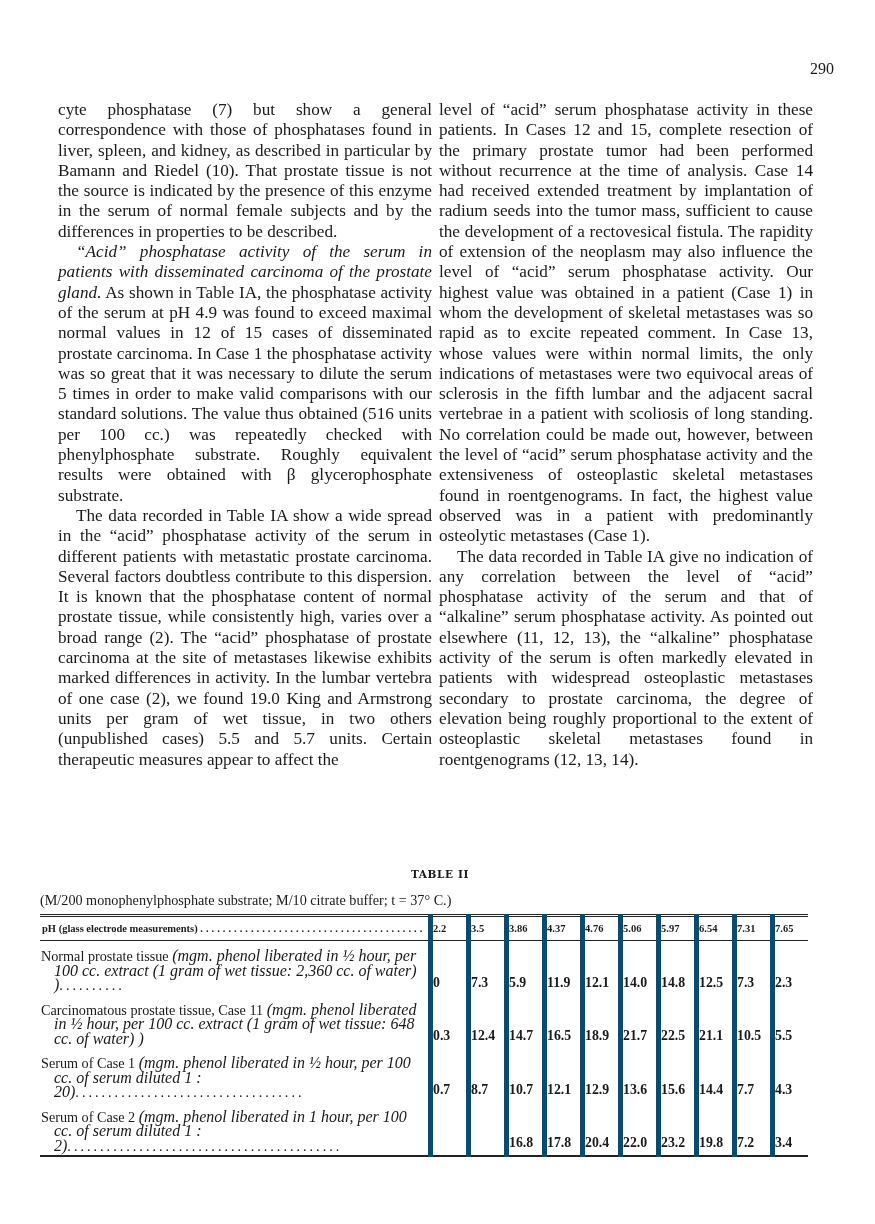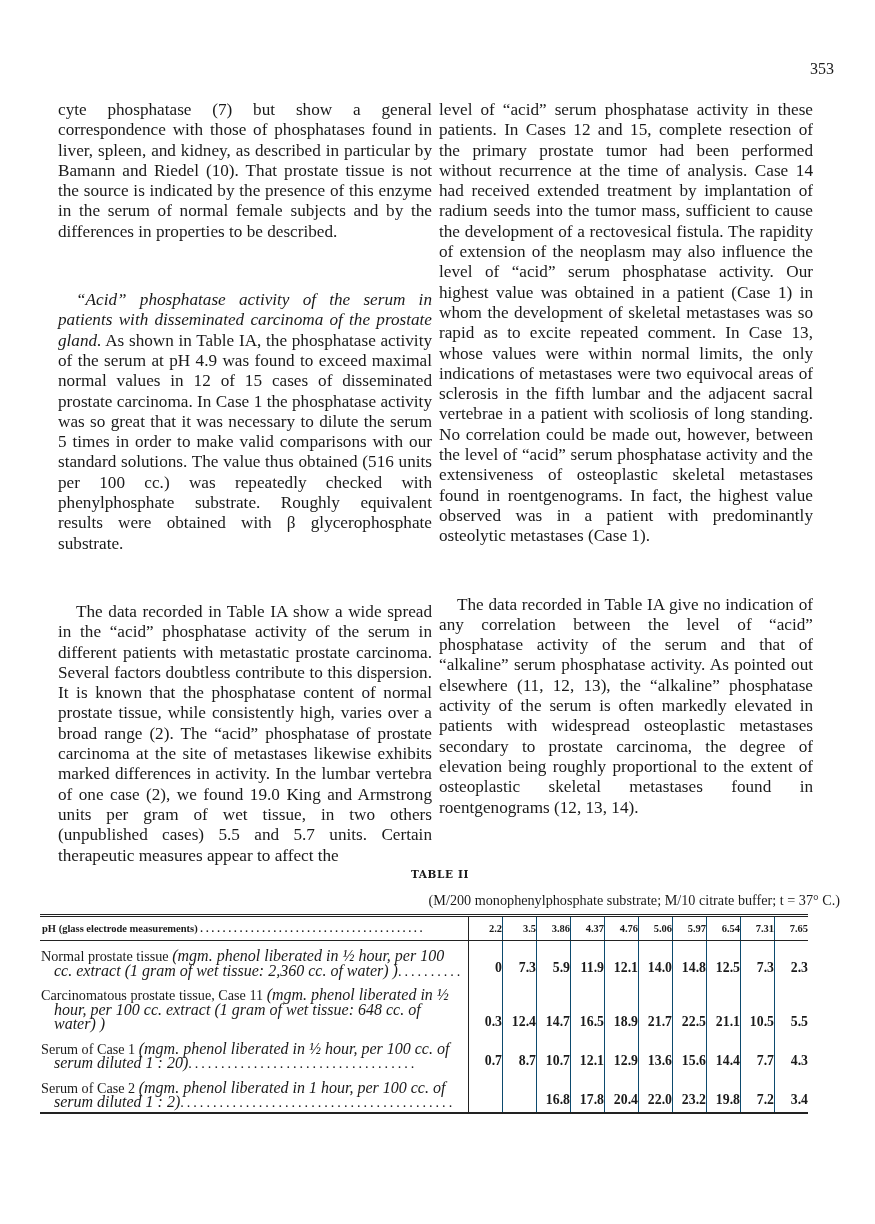--- a/index.html
+++ b/index.html
@@ -20,74 +20,74 @@
       font-family: "Liberation Serif", serif;
     }
     .col {
       position: absolute; top: 100px; width: 374px;
       font-size: 17.2px; line-height: 20.3px; text-align: justify;
       hyphens: manual;
     }
     .col-left { left: 58px; }
     .col-right { left: 439px; }
     .col p { margin: 0; text-indent: 0; }
-    .col p.indent { text-indent: 18px; margin-top: 48px; }
+    .col p.indent { text-indent: 18px; }
     .col p.cont { text-indent: 0; }
     .italic { font-style: italic; }
 
     .table-block { position: absolute; left: 40px; top: 868px; width: 800px; }
     .table-label {
       text-align: center; font-size: 10.5px; letter-spacing: 0.6px; font-weight: bold;
       font-family: "DejaVu Serif", serif; margin-bottom: 12px;
     }
     .table-caption {
       text-align: center; font-style: italic; font-weight: bold;
       font-size: 12.6px; line-height: 13.5px; padding: 0 30px;
     }
     .table-conditions {
-      text-align: right; font-size: 14.2px; margin-top: 6px;
+      text-align: left; font-size: 14.2px; margin-top: 6px;
     }
     table.data {
       border-collapse: collapse; margin-top: 5px; width: 768px;
       font-size: 11.5px;
     }
     table.data thead tr th {
       border-top: 3px double #222; padding: 0; height: 23px;
       font-weight: bold; font-size: 10.5px; text-align: center;
       border-bottom: 1.5px solid #222;
       margin-top: 16px;
     }
     table.data th.rowhead, table.data td.rowhead {
       text-align: left; border-right: 1.5px solid #222;
     }
     table.data thead th.rowhead {
       font-size: 10.5px; font-weight: bold; padding-left: 2px;
     }
     table.data th.v, table.data td.v {
-      border-left: 1px solid #0c4a6e; width: 33px; text-align: right;
+      border-left: 5px solid #0c4a6e; width: 33px; text-align: left;
     }
     table.data tbody td {
       vertical-align: bottom; padding: 6px 0 2px 0;
     }
     table.data tbody td.rowhead {
       font-size: 14.2px; line-height: 14.5px; padding-left: 14px; text-indent: -13px;
       padding-right: 2px; padding-top: 8px;
     }
     table.data tbody td.v {
       font-size: 13.8px; font-weight: bold; padding-bottom: 4px;
     }
     table.data tbody tr:last-child td { border-bottom: 2px solid #222; }
     .desc { font-style: italic; font-weight: normal; font-size: 16px; }
     .leader { letter-spacing: 3px; }
   </style>
 </head>
 <body>
 
 <div class="running-head">
-  <div class="page-number">353</div>
+  <div class="page-number">290</div>
 </div>
 
 <div class="col col-left">
   <p class="cont">cyte phosphatase (7) but show a general correspondence with those of phosphatases found in liver, spleen, and kidney, as described in particular by Bamann and Riedel (10). That prostate tissue is not the source is indicated by the presence of this enzyme in the serum of normal female subjects and by the differences in properties to be described.</p>
   <p class="indent"><span class="italic">“Acid” phosphatase activity of the serum in patients with disseminated carcinoma of the prostate gland.</span><span> As shown in Table IA, the phosphatase activity of the serum at pH 4.9 was found to exceed maximal normal values in 12 of 15 cases of disseminated prostate carcinoma. In Case 1 the phosphatase activity was so great that it was necessary to dilute the serum 5 times in order to make valid comparisons with our standard solutions. The value thus obtained (516 units per 100 cc.) was repeatedly checked with phenylphosphate substrate. Roughly equivalent results were obtained with β glycerophosphate substrate.</span></p>
   <p class="indent">The data recorded in Table IA show a wide spread in the “acid” phosphatase activity of the serum in different patients with metastatic prostate carcinoma. Several factors doubtless contribute to this dispersion. It is known that the phosphatase content of normal prostate tissue, while consistently high, varies over a broad range (2). The “acid” phosphatase of prostate carcinoma at the site of metastases likewise exhibits marked differences in activity. In the lumbar vertebra of one case (2), we found 19.0 King and Armstrong units per gram of wet tissue, in two others (unpublished cases) 5.5 and 5.7 units. Certain therapeutic measures appear to affect the</p>
 </div>
 
 <div class="col col-right">
   <p class="cont">level of “acid” serum phosphatase activity in these patients. In Cases 12 and 15, complete resection of the primary prostate tumor had been performed without recurrence at the time of analysis. Case 14 had received extended treatment by implantation of radium seeds into the tumor mass, sufficient to cause the development of a rectovesical fistula. The rapidity of extension of the neoplasm may also influence the level of “acid” serum phosphatase activity. Our highest value was obtained in a patient (Case 1) in whom the development of skeletal metastases was so rapid as to excite repeated comment. In Case 13, whose values were within normal limits, the only indications of metastases were two equivocal areas of sclerosis in the fifth lumbar and the adjacent sacral vertebrae in a patient with scoliosis of long standing. No correlation could be made out, however, between the level of “acid” serum phosphatase activity and the extensiveness of osteoplastic skeletal metastases found in roentgenograms. In fact, the highest value observed was in a patient with predominantly osteolytic metastases (Case 1).</p>

